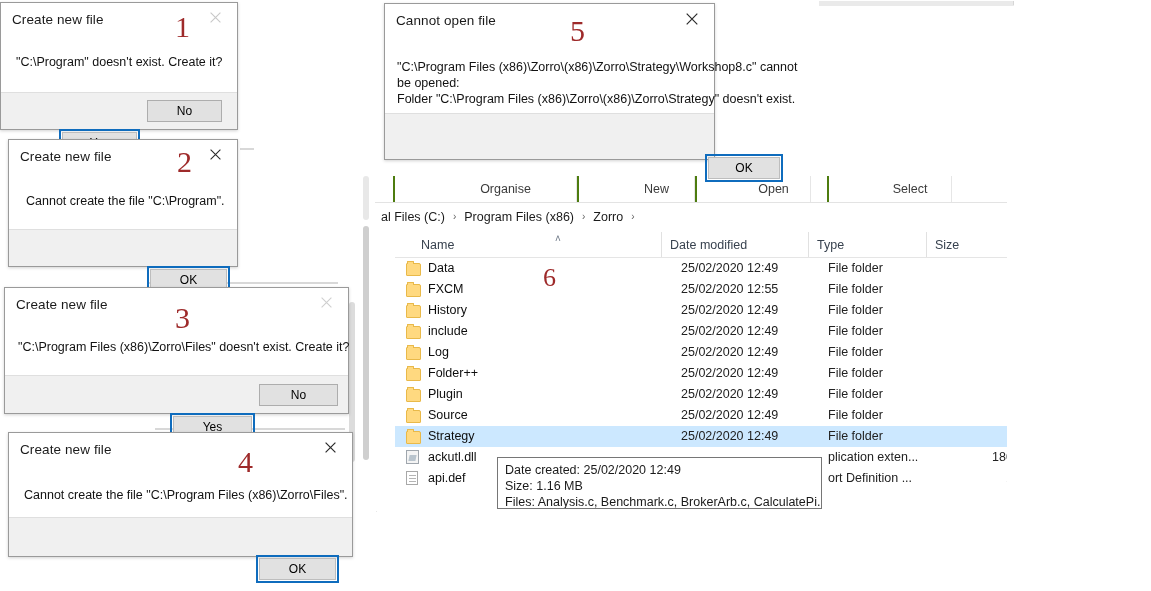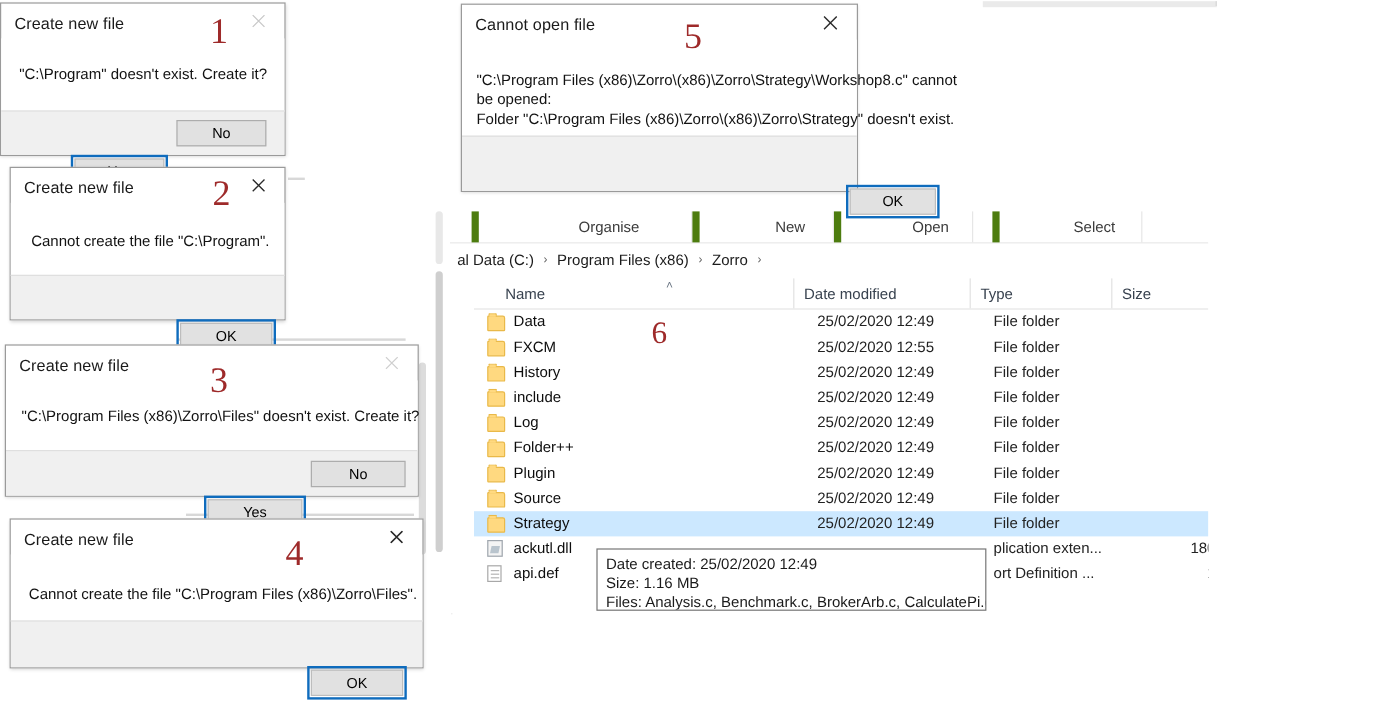--- a/index.html
+++ b/index.html
@@ -109,21 +109,21 @@
     position: absolute;
     left: 0; top: 0;
     width: 632px; height: 26px;
     background: #ffffff;
     border-bottom: 1px solid #e3e3e3;
   }
   .ribbon-group {
     position: absolute;
     top: 0;
     height: 26px;
-    border-left: 6px solid #4d7c0f;
+    border-left: 2px solid #4d7c0f;
     border-right: 1px solid #e6e6e6;
     box-sizing: border-box;
     display: flex;
     align-items: center;
     justify-content: center;
     font-size: 12.5px;
     color: #3b3b3b;
     padding-left: 40px;
   }
   .addressbar {
@@ -351,21 +351,21 @@
     </div>
     <div class="ribbon-group" style="left:320px; width:116px;">
       <span>Open</span>
     </div>
     <div class="ribbon-group" style="left:452px; width:125px;">
       <span>Select</span>
     </div>
   </div>
 
   <div class="addressbar">
-    <span class="crumb">al Data (C:)</span>
+    <span class="crumb">al Files (C:)</span>
     <span class="crumb-sep">›</span>
     <span class="crumb">Program Files (x86)</span>
     <span class="crumb-sep">›</span>
     <span class="crumb">Zorro</span>
     <span class="crumb-sep">›</span>
   </div>
 
   <div class="colheaders">
     <div class="colh first" style="left:8px; width:266px;margin-left:10px;">
       <span>Name</span>

